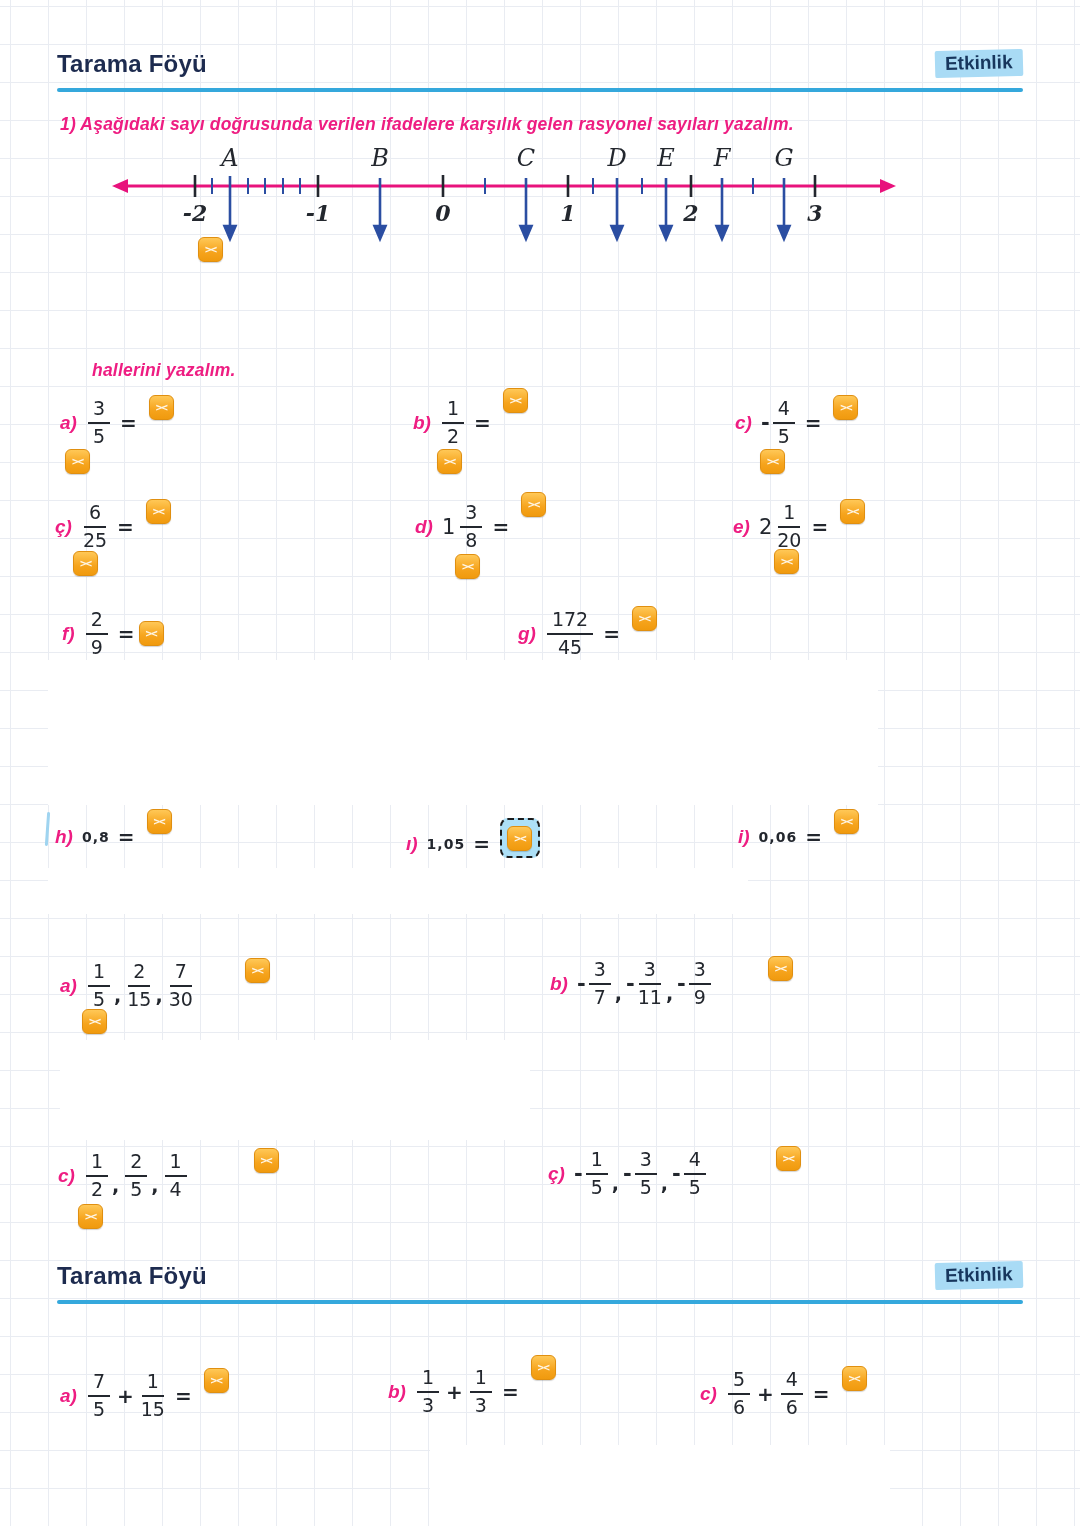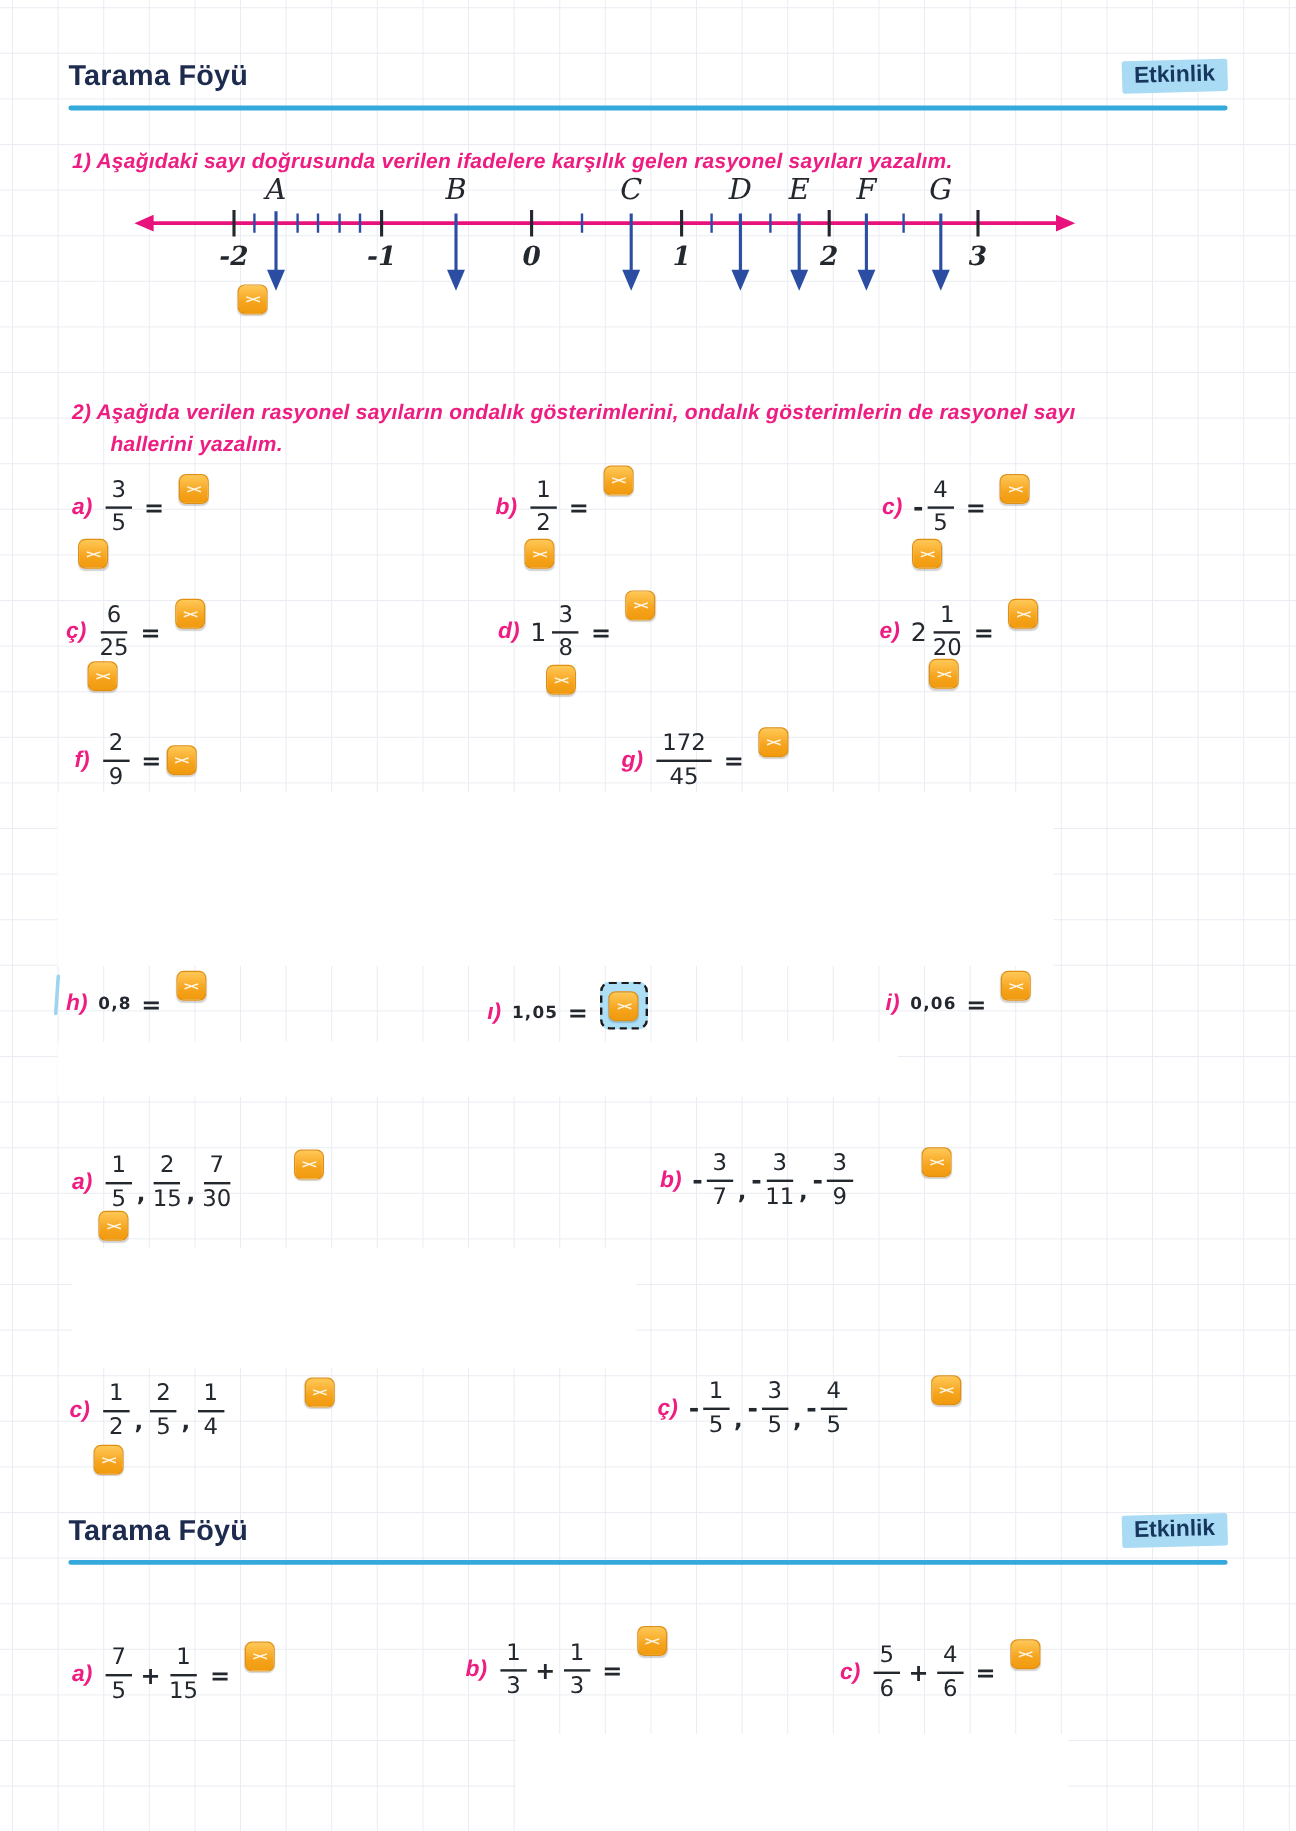--- a/index.html
+++ b/index.html
@@ -79,21 +79,21 @@
   <div class="patch" style="left:430px;top:1445px;width:460px;height:81px;"></div>
 
   <div class="hdr" style="top:50px;">
     <div class="hdr-row">
       <div class="hdr-title">Tarama Föyü</div>
       <div class="badge">Etkinlik</div>
     </div>
     <div class="rule"></div>
   </div>
 
-  <div class="qtext" style="left:60px;top:124px;">1) Aşağıdaki sayı doğrusunda verilen ifadelere karşılık gelen rasyonel sayıları yazalım.</div>
+  <div class="qtext" style="left:60px;top:114px;">1) Aşağıdaki sayı doğrusunda verilen ifadelere karşılık gelen rasyonel sayıları yazalım.</div>
 
   <svg id="numberline" width="860" height="116" viewBox="0 0 860 116">
 
     <line x1="70" y1="44" x2="836" y2="44" stroke="#e8127c" stroke-width="3.2"></line>
     <polygon points="62,44 78,37 78,51" fill="#e8127c"></polygon>
     <polygon points="846,44 830,37 830,51" fill="#e8127c"></polygon>
 
     <g stroke="#23272e" stroke-width="2.6">
       <line x1="145" y1="33" x2="145" y2="55"></line>
         <line x1="268" y1="33" x2="268" y2="55"></line>
@@ -144,21 +144,20 @@
     <text class="nl-ticklabel" x="268" y="79" text-anchor="middle">-1</text>
     <text class="nl-ticklabel" x="393" y="79" text-anchor="middle">0</text>
     <text class="nl-ticklabel" x="518" y="79" text-anchor="middle">1</text>
     <text class="nl-ticklabel" x="641" y="79" text-anchor="middle">2</text>
     <text class="nl-ticklabel" x="765" y="79" text-anchor="middle">3</text>
   </svg>
   <span class="mk mk-abs" style="left:198px;top:237px;">
       <i>&gt;&lt;</i>
     </span>
 
-  <div class="qtext" style="left:60px;top:333px;">2)  Aşağıda verilen rasyonel sayıların ondalık gösterimlerini, ondalık gösterimlerin de rasyonel sayı</div>
   <div class="qtext" style="left:92px;top:360px;">hallerini yazalım.</div>
 
   <div class="item" style="left:60px;top:399px;">
     <span class="ilbl">a)</span>
     <span class="frac">
         <span class="fn">3</span>
         <span class="fd">5</span>
       </span>
     <span class="eq">=</span>
     <span class="mk raised">

